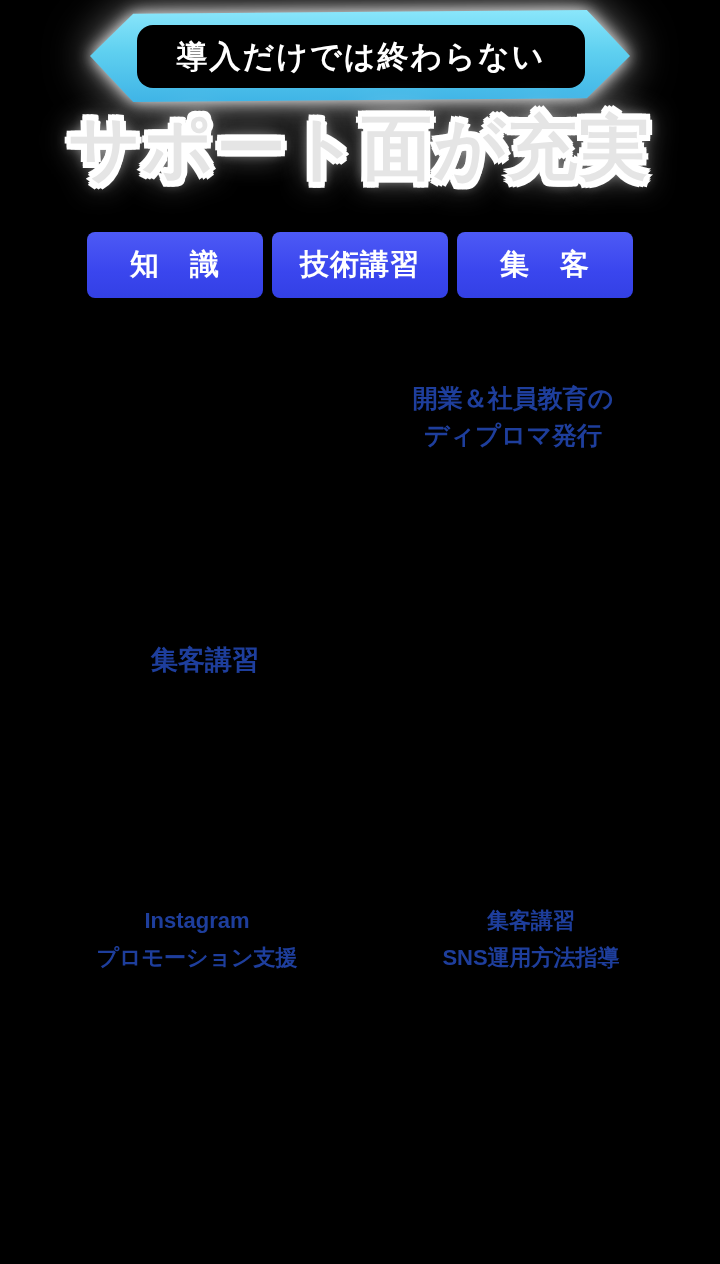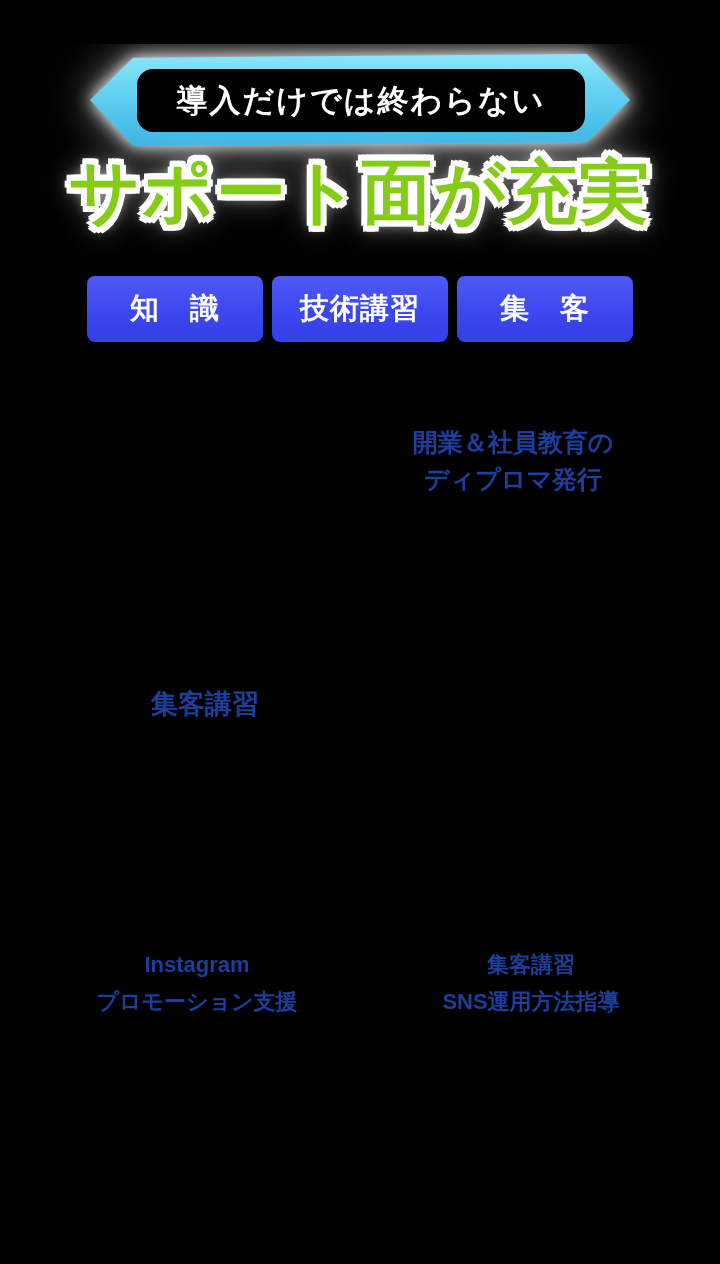--- a/index.html
+++ b/index.html
@@ -2,21 +2,20 @@
 <html><head>
 <meta charset="utf-8">
 <style>
   html,body{margin:0;padding:0;background:#000;}
   .canvas{
     position:relative;
     width:720px;height:1131px;
     background:#000;
     overflow:hidden;
     font-family:"Liberation Sans","DejaVu Sans",sans-serif;
-    margin-top:44px;
   }
 
   
   .ribbon-wrap{
     position:absolute;left:90px;top:10px;width:540px;height:92px;
     filter:drop-shadow(0 0 8px rgba(255,255,255,.95)) drop-shadow(0 0 22px rgba(255,255,255,.55));
   }
   .ribbon-shape{
     position:absolute;inset:0;
     background:linear-gradient(180deg,#8ae6fb 0%,#5fd0f0 45%,#3fb4e6 100%);
@@ -30,21 +29,21 @@
   .ribbon-pill span{
     color:#fff;font-size:31px;font-weight:700;letter-spacing:2px;white-space:nowrap;
   }
 
   
   .headline{
     position:absolute;left:0;top:102px;width:720px;
     text-align:center;
     font-family:"Liberation Serif","DejaVu Serif",serif;
     font-size:70px;font-weight:700;letter-spacing:2px;
-    color:#84cc16;white-space:nowrap;
+    color:#e5e5e5;white-space:nowrap;
     text-shadow:
       -4px -4px 0 #fff, 4px -4px 0 #fff, -4px 4px 0 #fff, 4px 4px 0 #fff,
       -6px 0 0 #fff, 6px 0 0 #fff, 0 -6px 0 #fff, 0 6px 0 #fff,
       -4px 6px 0 #fff, 4px 6px 0 #fff, -4px -6px 0 #fff, 4px -6px 0 #fff,
       0 0 14px #fff, 0 0 30px rgba(255,255,255,.85);
   }
 
   
   .chip-row{
     position:absolute;left:50%;top:232px;transform:translateX(-50%);

